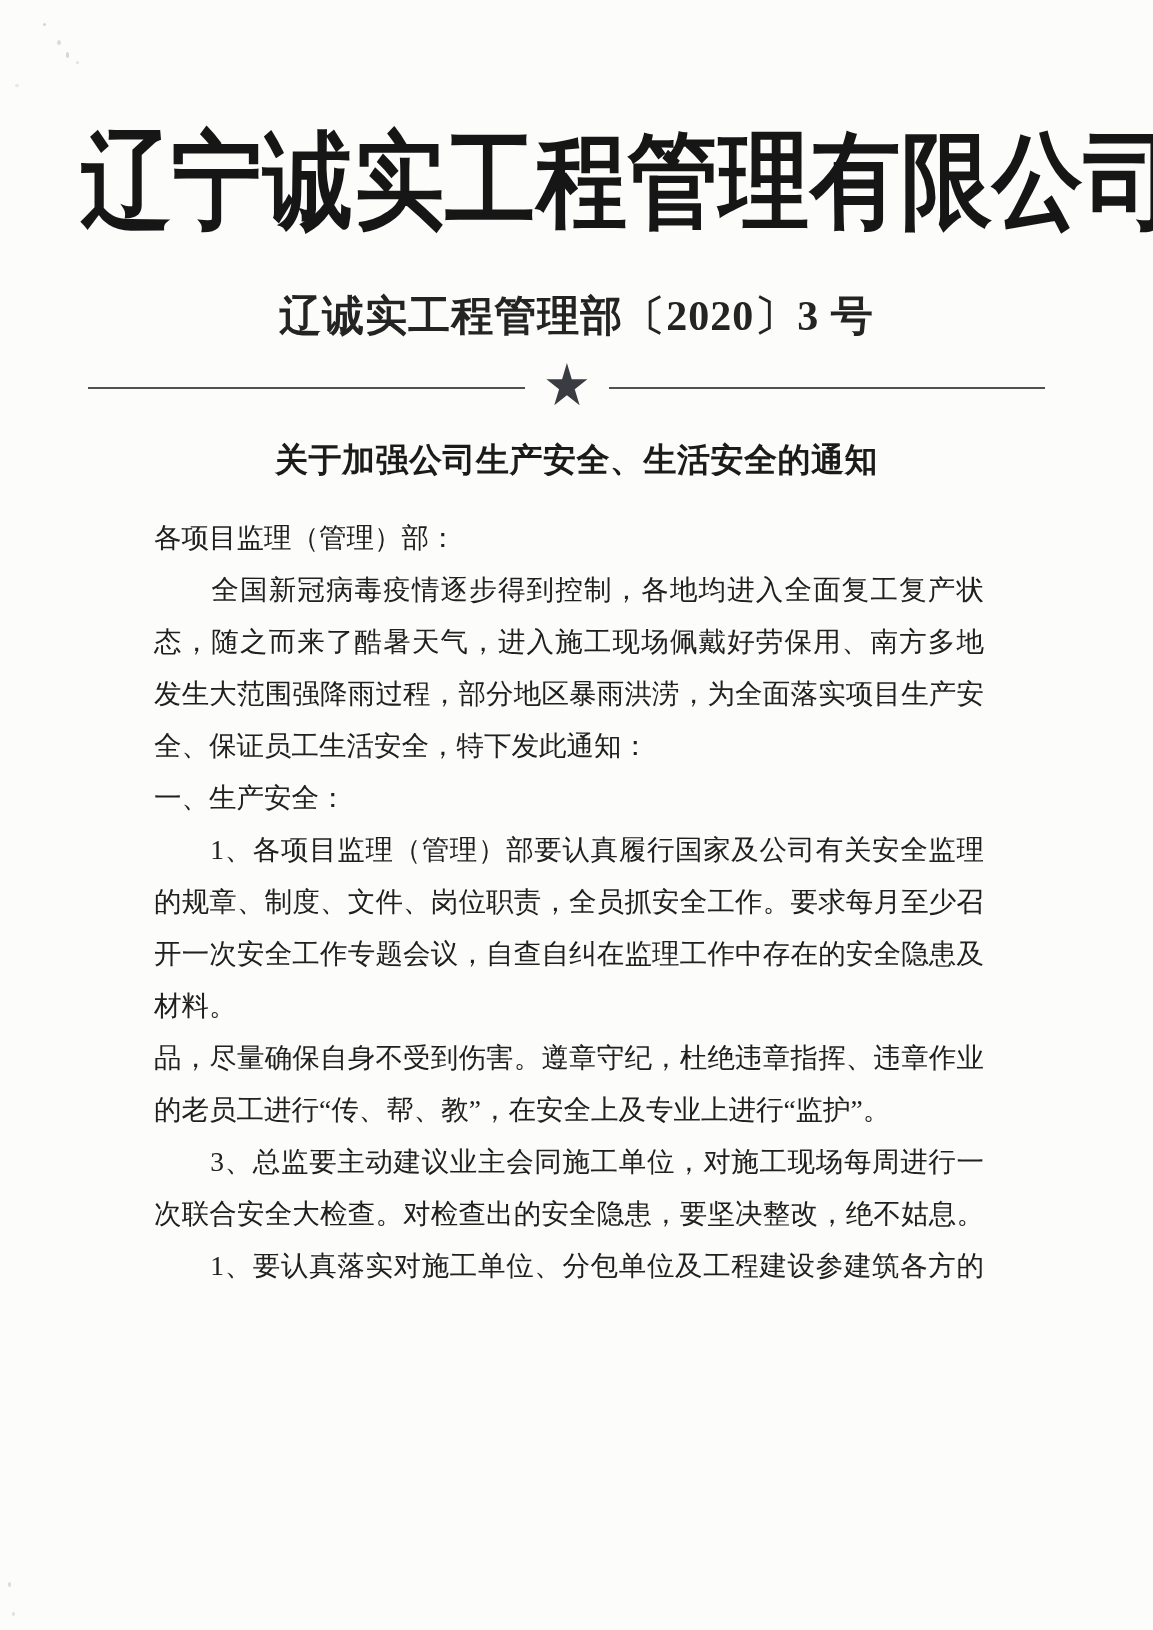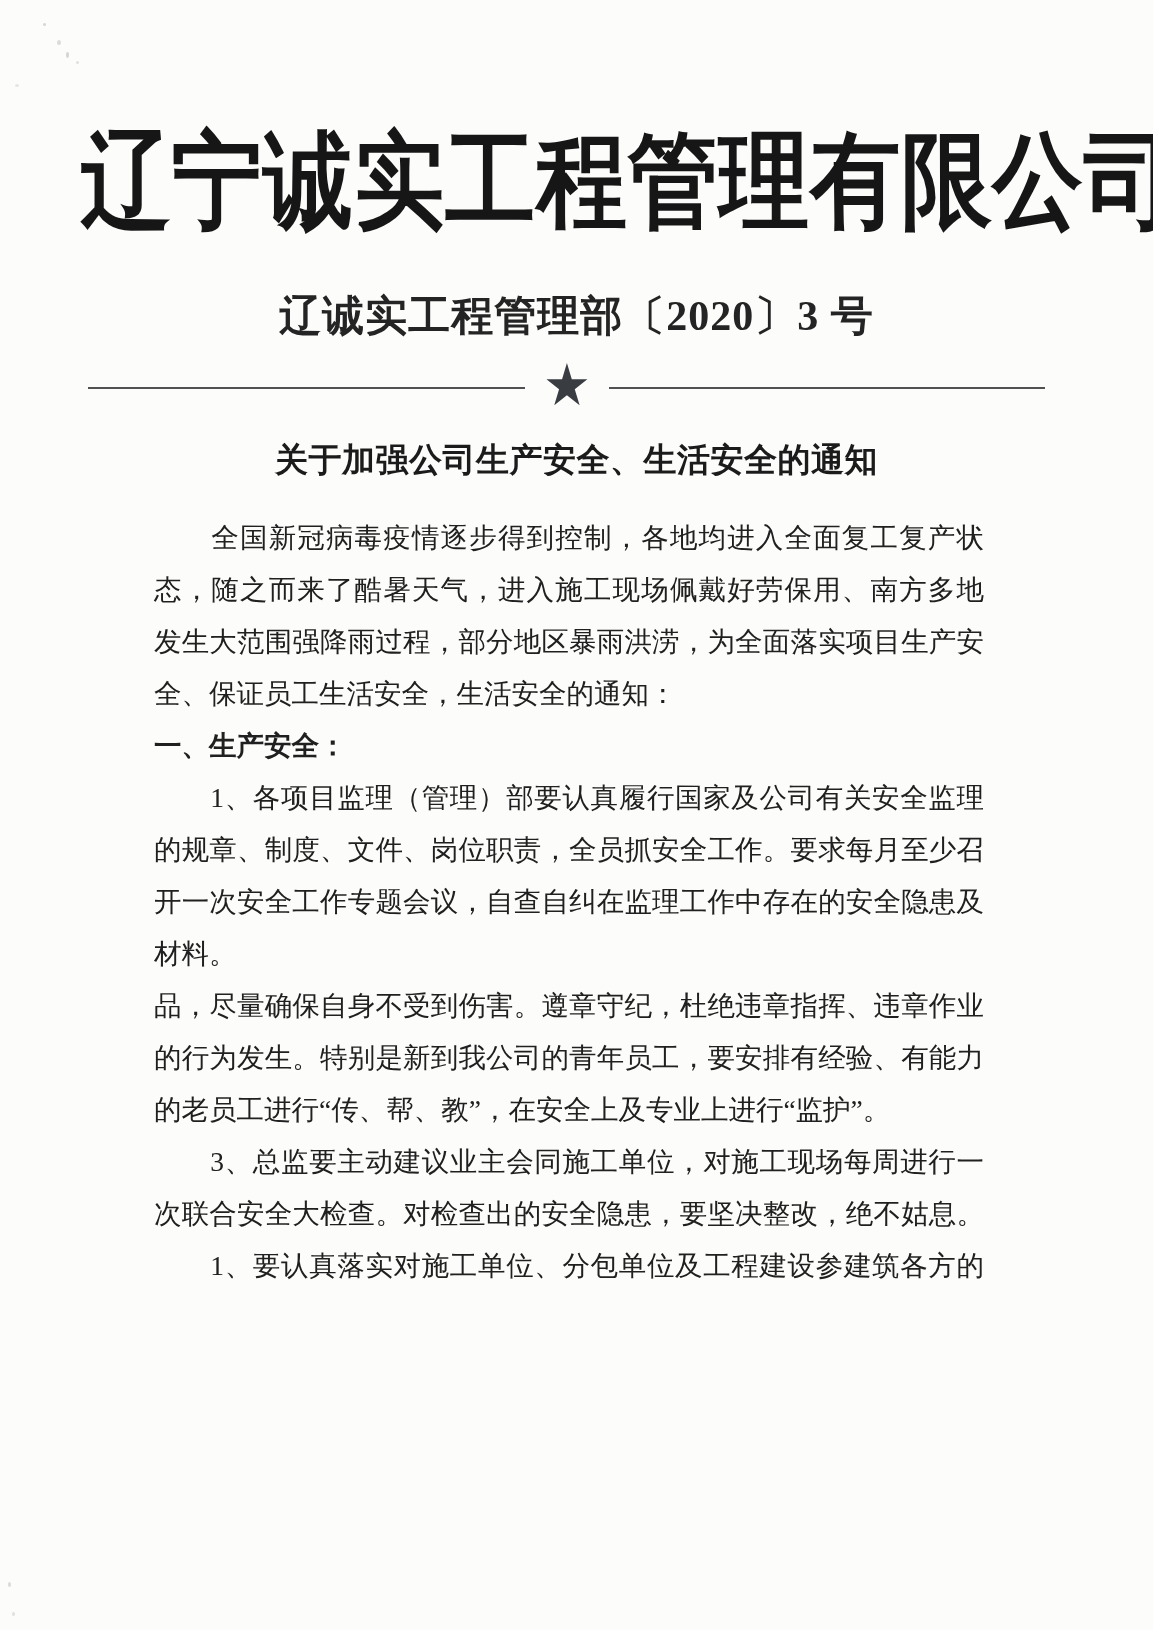--- a/index.html
+++ b/index.html
@@ -91,21 +91,21 @@
     line-height: 52px;
     text-align: left;
     white-space: nowrap;
   }
   .body-text .line.fill {
     white-space: normal;
     text-align: justify;
     text-align-last: justify;
   }
   .body-text .line.bold {
-    font-weight: bold;
+    font-weight: normal;
   }
   .speckle {
     position: absolute;
     background: #8f8f8f;
     border-radius: 50%;
   }
   .s1 { left: 43px;  top: 23px;   width: 3px; height: 3px; opacity: .35; }
   .s2 { left: 57px;  top: 40px;   width: 4px; height: 5px; opacity: .30; }
   .s3 { left: 66px;  top: 52px;   width: 3px; height: 6px; opacity: .35; }
   .s4 { left: 76px;  top: 61px;   width: 3px; height: 3px; opacity: .25; }
@@ -133,30 +133,30 @@
   <div class="divider">
     <span class="rule"></span>
     <span class="star">★</span>
     <span class="rule"></span>
   </div>
 
   <h2 class="heading">关于加强公司生产安全、生活安全的通知</h2>
 
   <div class="body-text">
 
+  <div class="line">各项目监理（管理）部：</div>
       <div class="line fill">　　全国新冠病毒疫情逐步得到控制，各地均进入全面复工复产状</div>
       <div class="line fill">态，随之而来了酷暑天气，进入施工现场佩戴好劳保用、南方多地</div>
       <div class="line fill">发生大范围强降雨过程，部分地区暴雨洪涝，为全面落实项目生产安</div>
-      <div class="line">全、保证员工生活安全，生活安全的通知：</div>
+      <div class="line">全、保证员工生活安全，特下发此通知：</div>
       <div class="line bold">一、生产安全：</div>
       <div class="line fill">　　1、各项目监理（管理）部要认真履行国家及公司有关安全监理</div>
       <div class="line fill">的规章、制度、文件、岗位职责，全员抓安全工作。要求每月至少召</div>
       <div class="line fill">开一次安全工作专题会议，自查自纠在监理工作中存在的安全隐患及</div>
       <div class="line">材料。</div>
       <div class="line fill">品，尽量确保自身不受到伤害。遵章守纪，杜绝违章指挥、违章作业</div>
-      <div class="line fill">的行为发生。特别是新到我公司的青年员工，要安排有经验、有能力</div>
       <div class="line">的老员工进行“传、帮、教”，在安全上及专业上进行“监护”。</div>
       <div class="line fill">　　3、总监要主动建议业主会同施工单位，对施工现场每周进行一</div>
       <div class="line fill">次联合安全大检查。对检查出的安全隐患，要坚决整改，绝不姑息。</div>
       <div class="line fill">　　1、要认真落实对施工单位、分包单位及工程建设参建筑各方的</div>
     </div>
 
 </div>
 
 </body></html>

